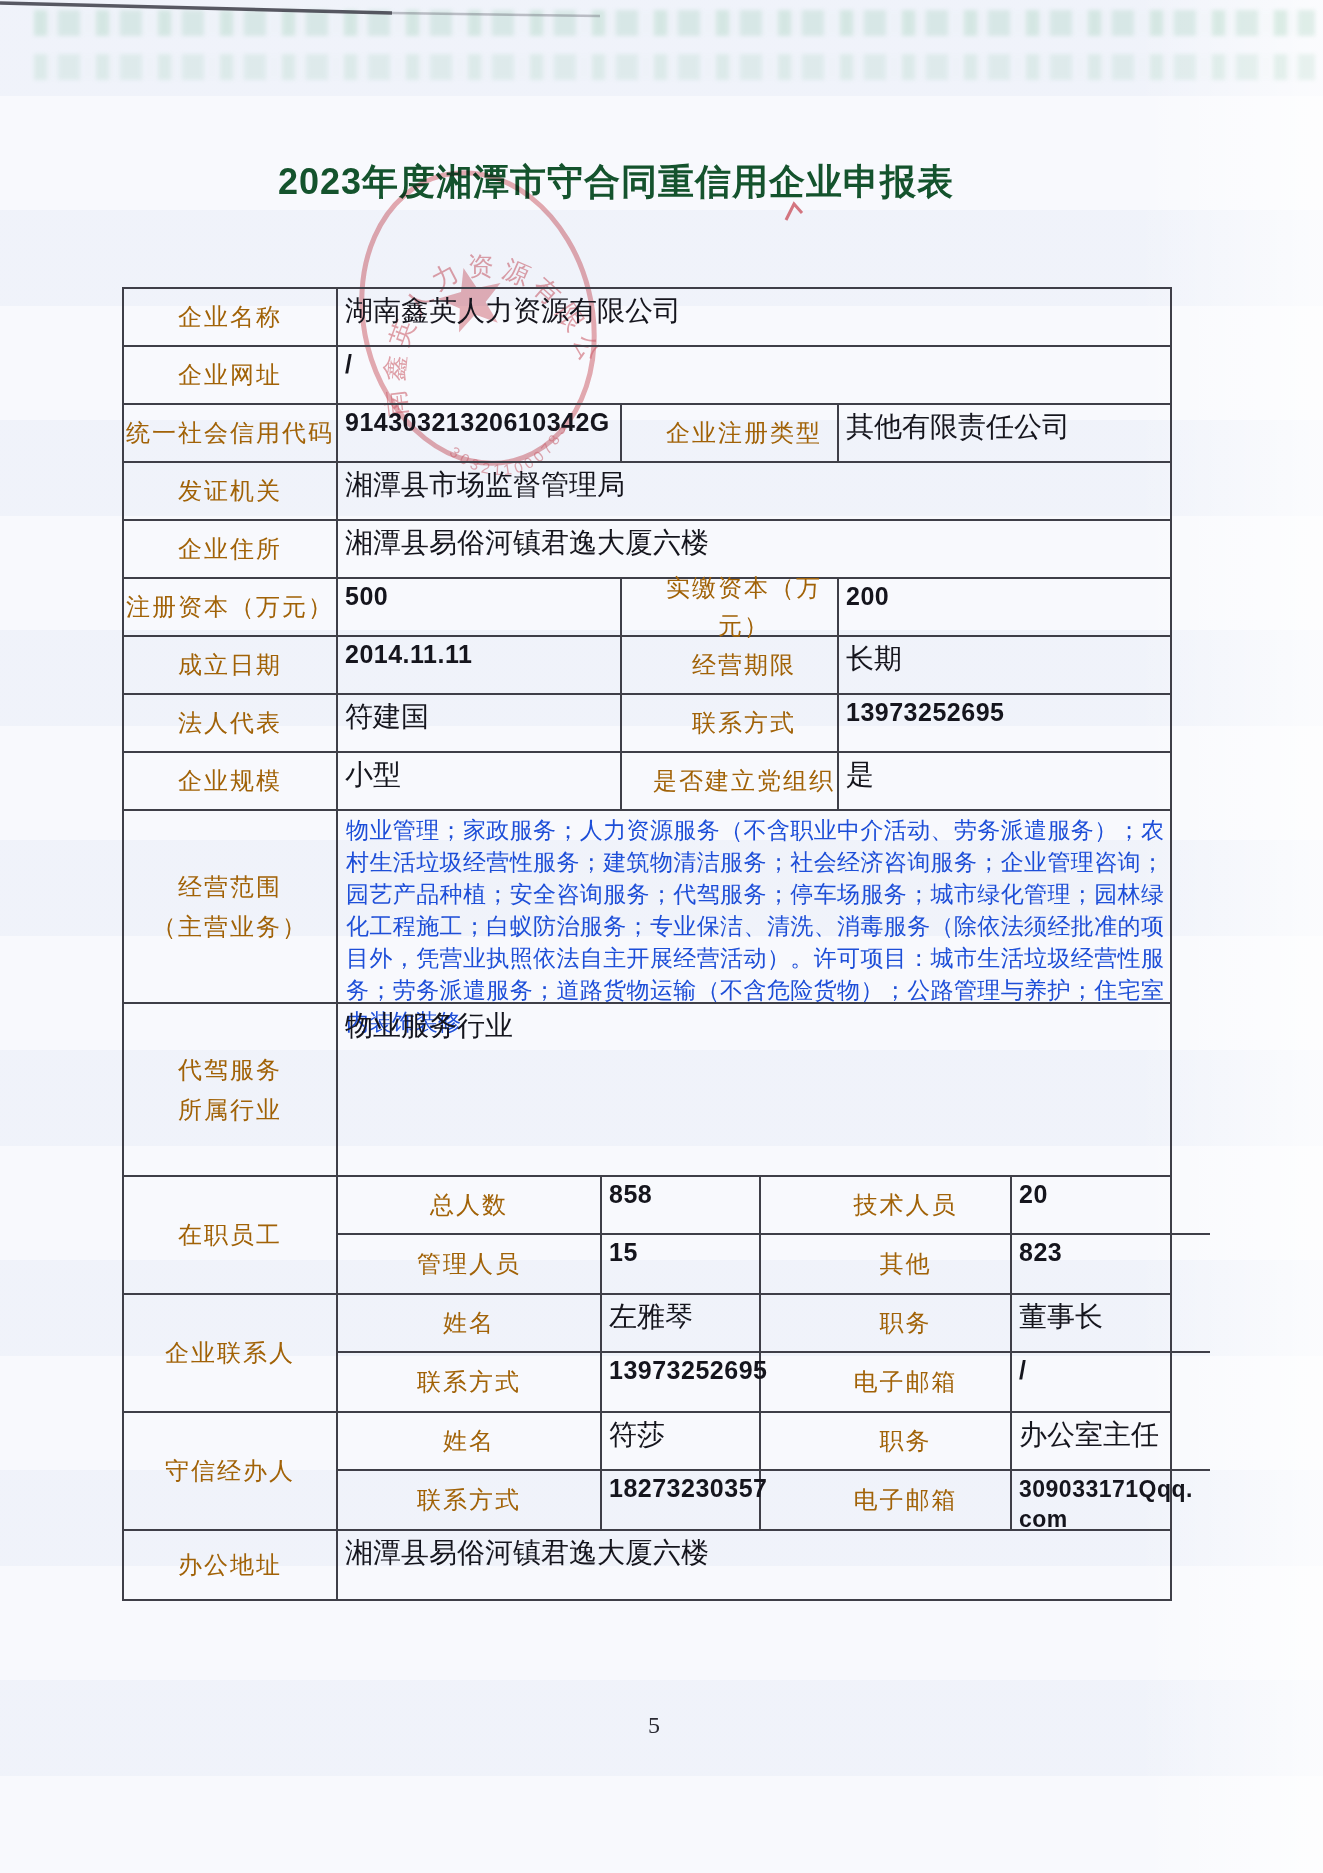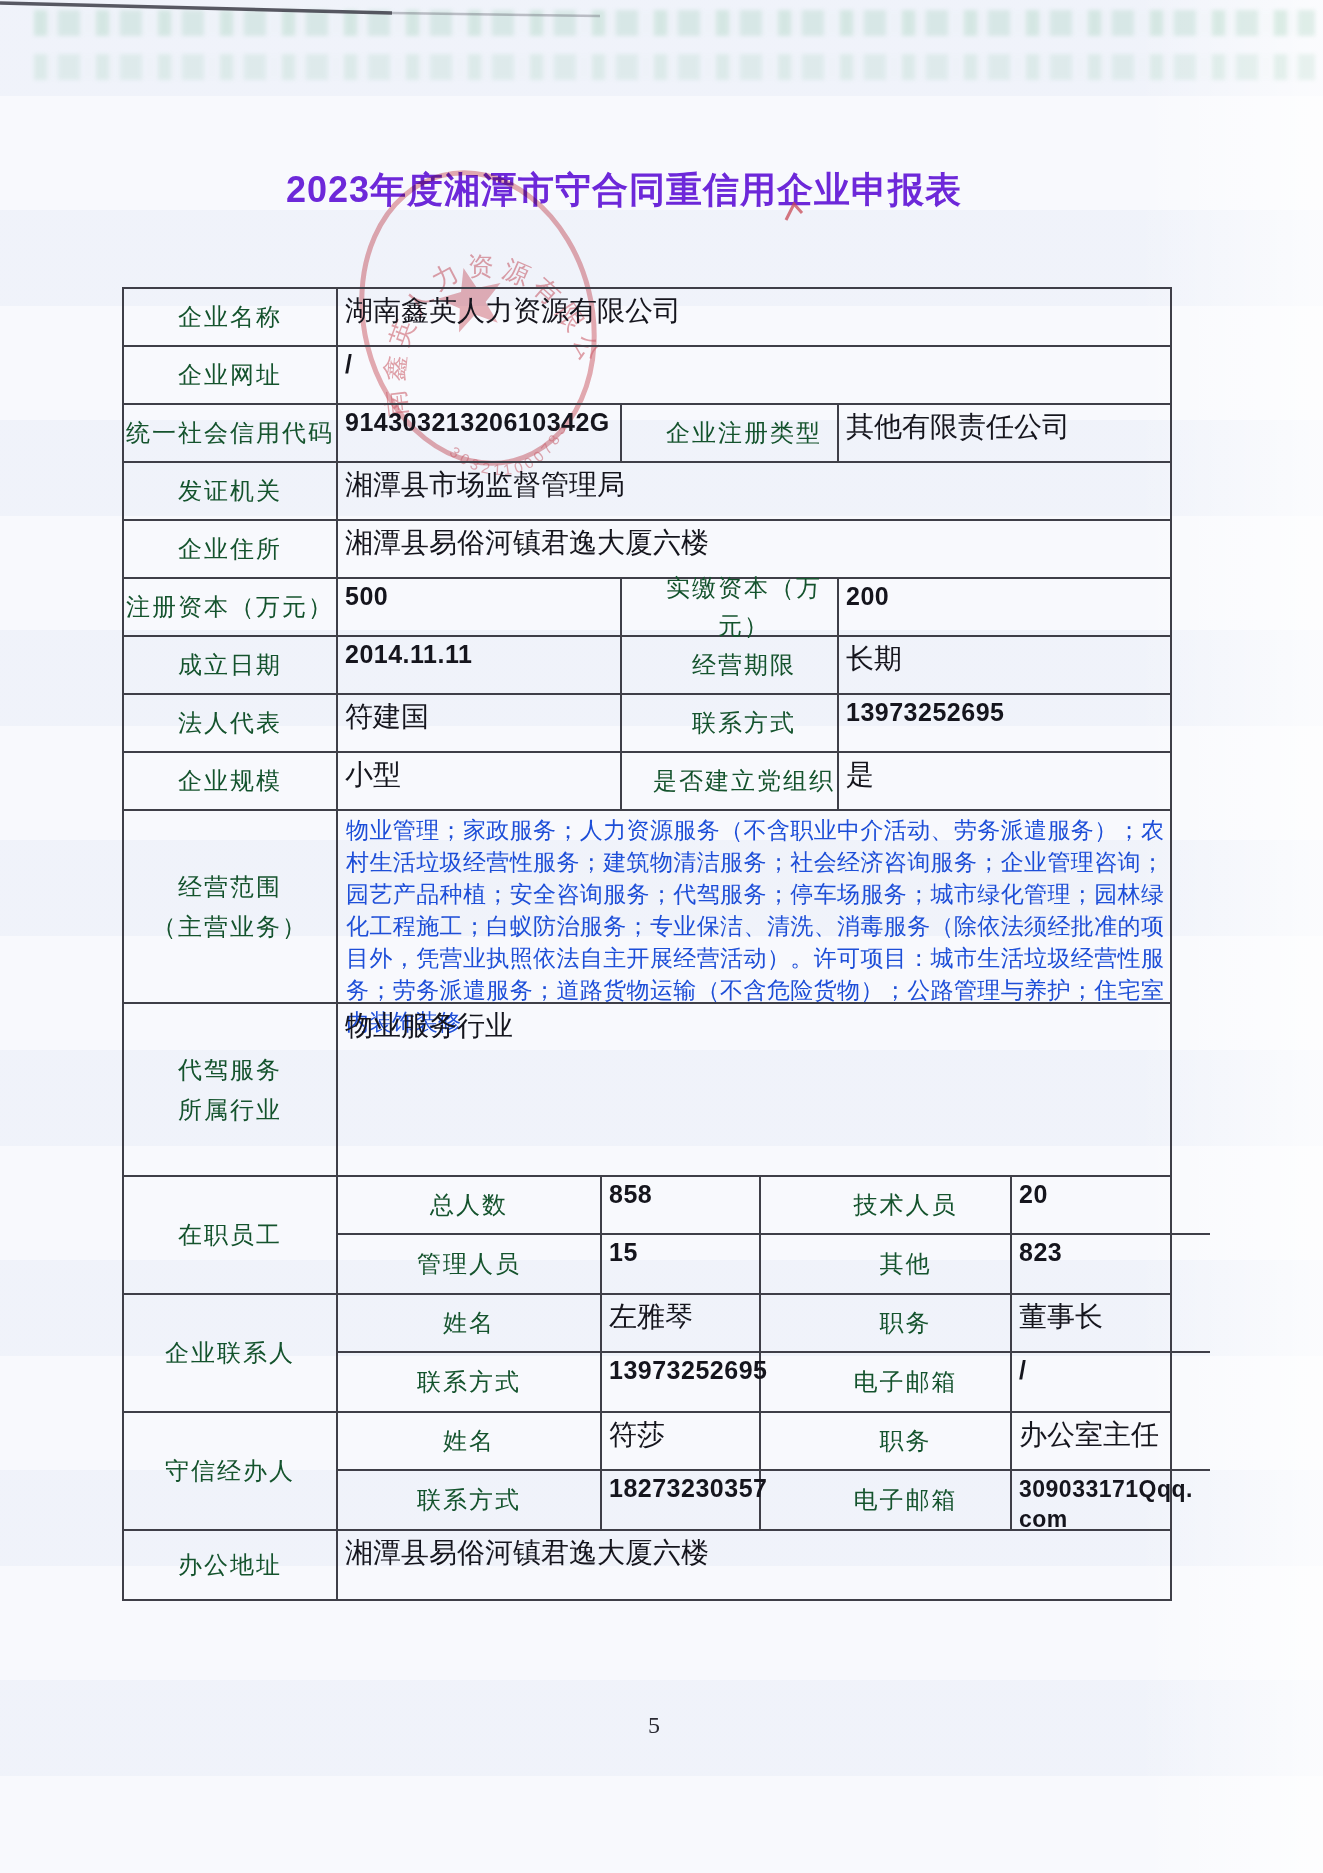--- a/index.html
+++ b/index.html
@@ -19,41 +19,40 @@
   .ghost{position:absolute;left:34px;right:8px;height:26px;opacity:.42;filter:blur(2px);
     background:repeating-linear-gradient(90deg,
       rgba(140,198,166,.65) 0 13px, rgba(140,198,166,.06) 13px 24px,
       rgba(126,190,158,.5) 24px 46px, rgba(140,198,166,.04) 46px 62px);}
   .ghost.g1{top:10px;}
   .ghost.g2{top:54px;opacity:.3;}
   .artifact-line{position:absolute;left:0;top:0;}
   .red-tick{position:absolute;left:778px;top:192px;}
 
   .title{
-    position:absolute;left:278px;top:166px;width:760px;
+    position:absolute;left:278px;top:158px;width:760px;
     font-family:"Liberation Sans","DejaVu Sans",sans-serif;
-    font-size:36px;font-weight:700;letter-spacing:1px;color:#6d28d9;
+    font-size:36px;font-weight:700;letter-spacing:1px;color:#14532d;
     white-space:nowrap;
-    margin-left:8px;
   }
 
   .seal{position:absolute;left:328px;top:148px;width:300px;height:340px;
     transform:rotate(-14deg);pointer-events:none;mix-blend-mode:multiply;opacity:.9;}
 
   
   .tbl{
     position:absolute;left:122px;top:287px;width:1050px;
     border:2px solid #3f3f48;box-sizing:border-box;background:transparent;
   }
   .row{display:flex;border-bottom:2px solid #3f3f48;box-sizing:border-box;}
   .row:last-child{border-bottom:none;}
   .cell{box-sizing:border-box;border-right:2px solid #3f3f48;position:relative;}
   .cell:last-child{border-right:none;}
   .lab{display:flex;align-items:center;justify-content:center;text-align:center;
-    font-size:24px;letter-spacing:2px;color:#14532d;line-height:38px;}
+    font-size:24px;letter-spacing:2px;color:#a16207;line-height:38px;}
   .val{padding:3px 4px 0 7px;font-size:28px;color:#15151d;}
   .num{font-family:"Liberation Sans","DejaVu Sans",sans-serif;
     font-size:25px;font-weight:700;letter-spacing:.5px;}
   .f23{font-size:23px;word-break:break-all;line-height:30px;}
   
   .w-label{width:214px;flex:none;}
   .w-rest{width:832px;flex:none;}
   .w-v1{width:284px;flex:none;}
   .w-l2a{width:188px;flex:none;margin-left:29px;}
   .w-v2a{width:380px;flex:none;}

